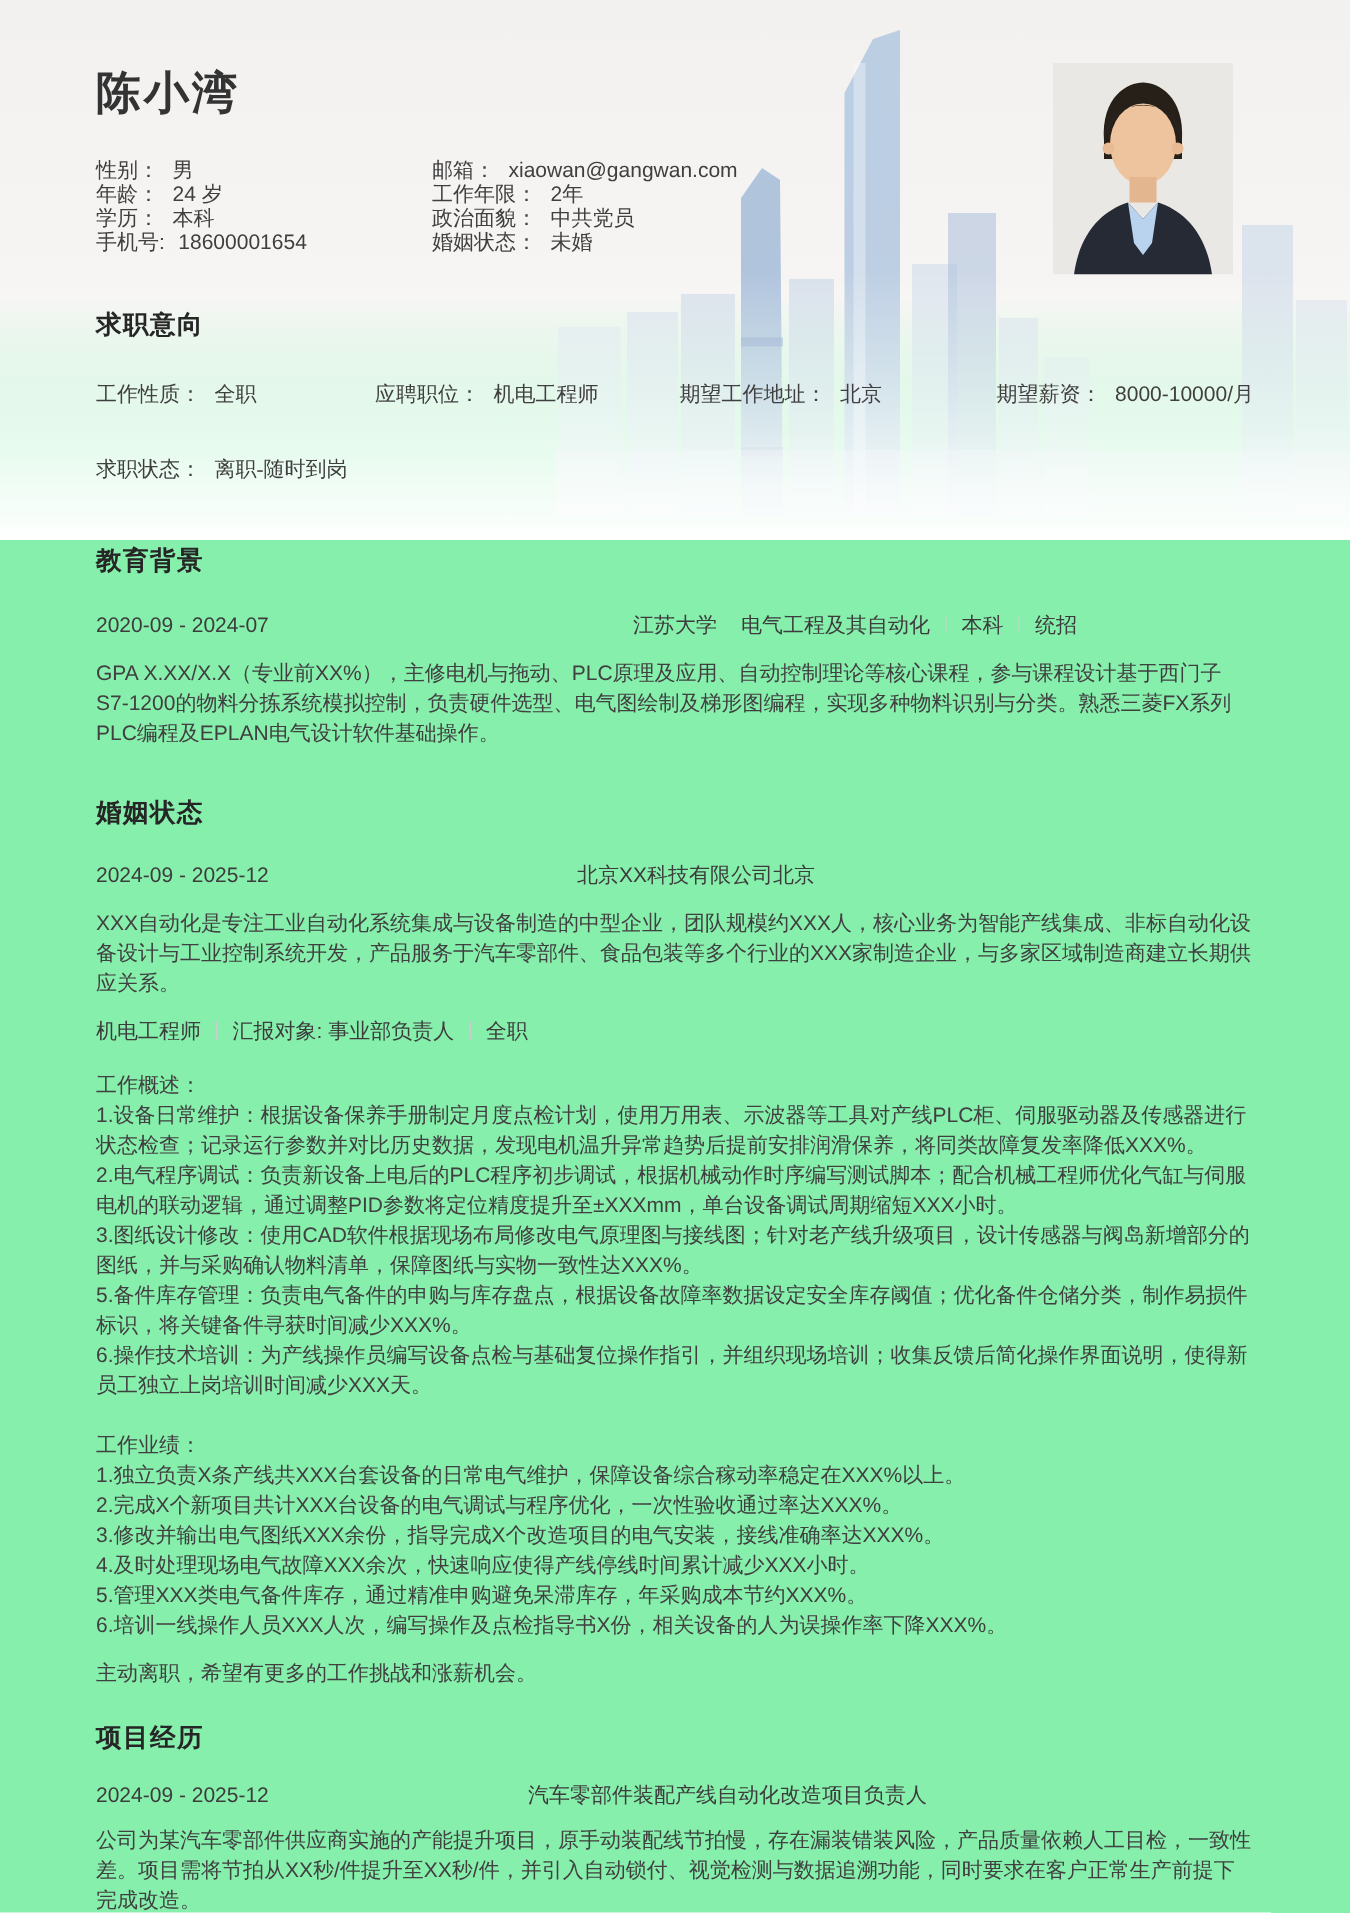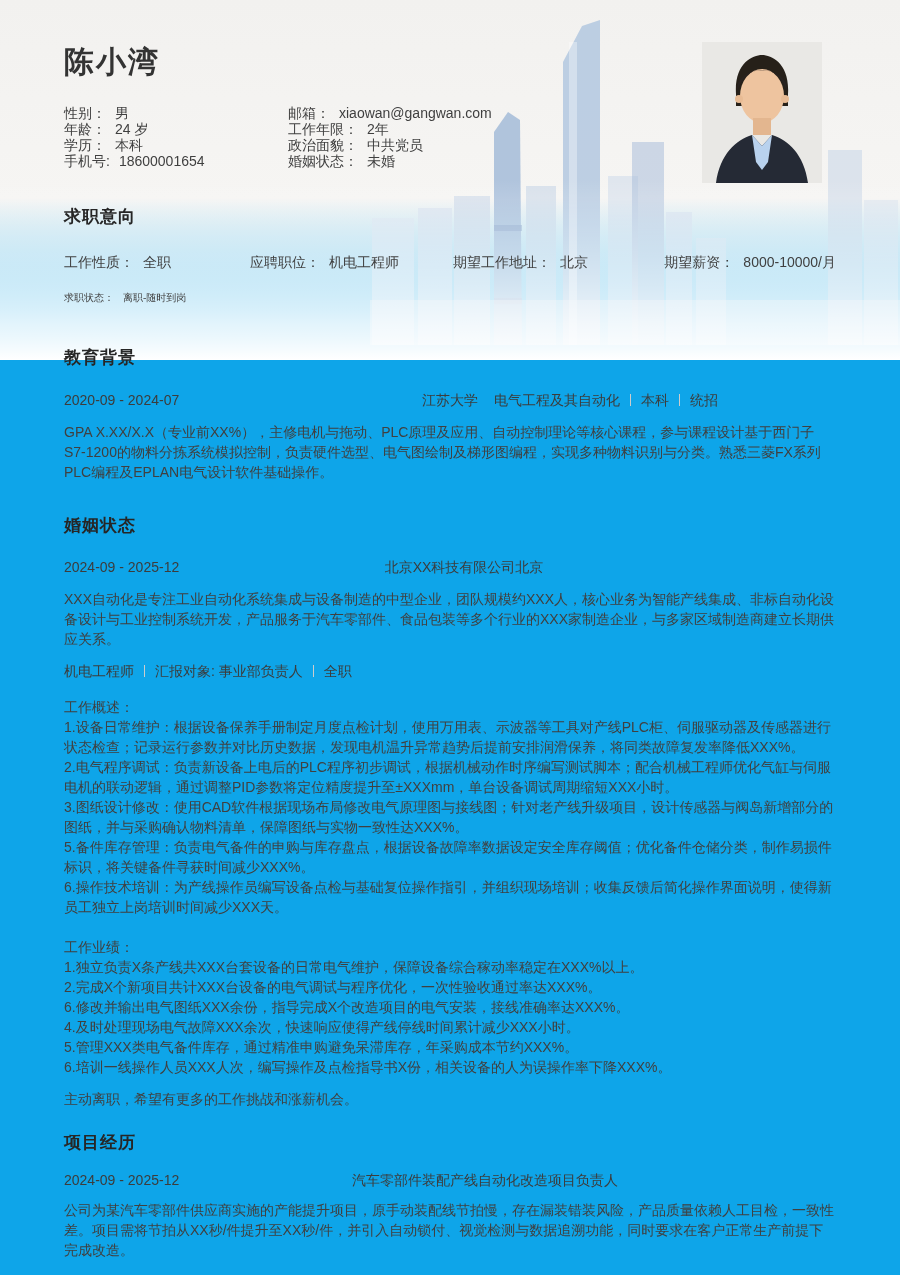--- a/index.html
+++ b/index.html
@@ -1,18 +1,18 @@
 <!DOCTYPE html>
 <html><head>
 <meta charset="utf-8">
 <style>
   html,body { margin:0; padding:0; background:#ffffff; }
   .page {
     position:relative; width:900px; height:1275px; overflow:hidden;
-    background:#0ea5e9; color:#3f3f3f;
+    background:#86efac; color:#3f3f3f;
     font-family:"Liberation Sans","DejaVu Sans",sans-serif;
   }
   .bg-top {
     position:absolute; left:0; top:0; width:900px; height:360px;
     background:linear-gradient(180deg,#f2f1ef 0%,#f6f5f3 55%,rgba(255,255,255,0) 100%);
   }
   .skyline { position:absolute; left:370px; top:0; }
   .skyfade {
     position:absolute; left:0; top:0; width:900px; height:360px;
     background:linear-gradient(180deg, rgba(255,255,255,0) 50%, rgba(255,255,255,0.85) 90%, #ffffff 100%);
@@ -27,21 +27,21 @@
   .kv .k { margin-right:9px; }
   .section-title { margin:36px 0 0 0; font-size:17px; font-weight:bold; color:#262626; letter-spacing:1px; }
   .section-title.tight { margin-top:32px; }
   .section-title.edu { margin-top:40px; }
   .section-title.proj { margin-top:22px; }
   .intent-grid {
     display:grid; grid-template-columns:186px 203px 207px 1fr;
     margin-top:26px; font-size:14px; line-height:16px;
   }
   .intent-grid .cell:last-child { text-align:right; }
-  .intent-status { margin-top:20px; font-size:10px; line-height:16px;font-family:Liberation Serif, serif; }
+  .intent-status { margin-top:36px; font-size:14px; line-height:16px;font-family:Liberation Serif, serif; }
   .row3 {
     display:grid; grid-template-columns:1fr auto 1fr; align-items:baseline;
     font-size:14px; line-height:16px; color:#3c3c3c;
   }
   .row3.edu-row { margin-top:23px;gap:16px; }
   .row3.work-row { margin-top:22px; }
   .row3.proj-row { margin-top:18px; }
   .row3 .left { text-align:left; }
   .row3 .center { text-align:center; }
   .row3 .right { }
@@ -146,21 +146,21 @@
       <div>2.电气程序调试：负责新设备上电后的PLC程序初步调试，根据机械动作时序编写测试脚本；配合机械工程师优化气缸与伺服电机的联动逻辑，通过调整PID参数将定位精度提升至±XXXmm，单台设备调试周期缩短XXX小时。</div>
       <div>3.图纸设计修改：使用CAD软件根据现场布局修改电气原理图与接线图；针对老产线升级项目，设计传感器与阀岛新增部分的图纸，并与采购确认物料清单，保障图纸与实物一致性达XXX%。</div>
       <div>5.备件库存管理：负责电气备件的申购与库存盘点，根据设备故障率数据设定安全库存阈值；优化备件仓储分类，制作易损件标识，将关键备件寻获时间减少XXX%。</div>
       <div>6.操作技术培训：为产线操作员编写设备点检与基础复位操作指引，并组织现场培训；收集反馈后简化操作界面说明，使得新员工独立上岗培训时间减少XXX天。</div>
     </div>
 
     <div class="block ach">
       <div>工作业绩：</div>
       <div>1.独立负责X条产线共XXX台套设备的日常电气维护，保障设备综合稼动率稳定在XXX%以上。</div>
       <div>2.完成X个新项目共计XXX台设备的电气调试与程序优化，一次性验收通过率达XXX%。</div>
-      <div>6.修改并输出电气图纸XXX余份，指导完成X个改造项目的电气安装，接线准确率达XXX%。</div>
+      <div>3.修改并输出电气图纸XXX余份，指导完成X个改造项目的电气安装，接线准确率达XXX%。</div>
       <div>4.及时处理现场电气故障XXX余次，快速响应使得产线停线时间累计减少XXX小时。</div>
       <div>5.管理XXX类电气备件库存，通过精准申购避免呆滞库存，年采购成本节约XXX%。</div>
       <div>6.培训一线操作人员XXX人次，编写操作及点检指导书X份，相关设备的人为误操作率下降XXX%。</div>
     </div>
 
     <p class="para tight">主动离职，希望有更多的工作挑战和涨薪机会。</p>
 
     <h2 class="section-title proj">项目经历</h2>
 
     <div class="row3 proj-row">

